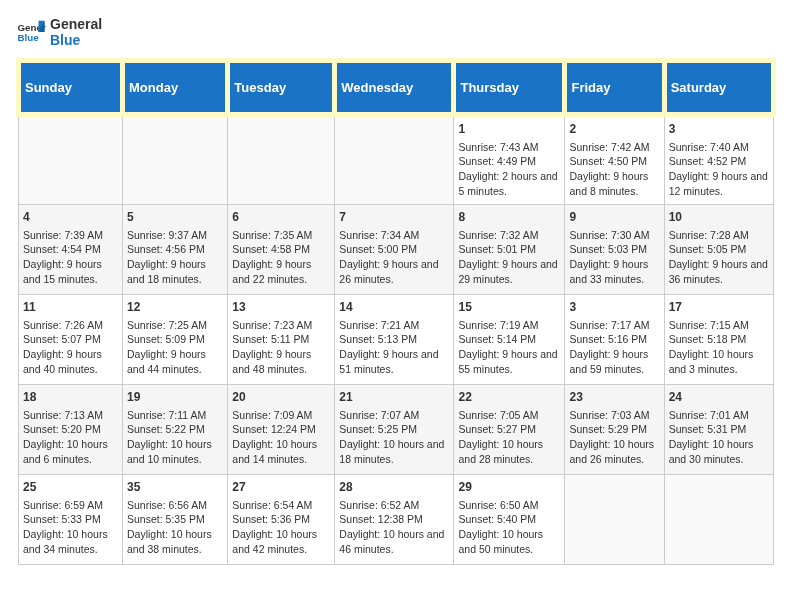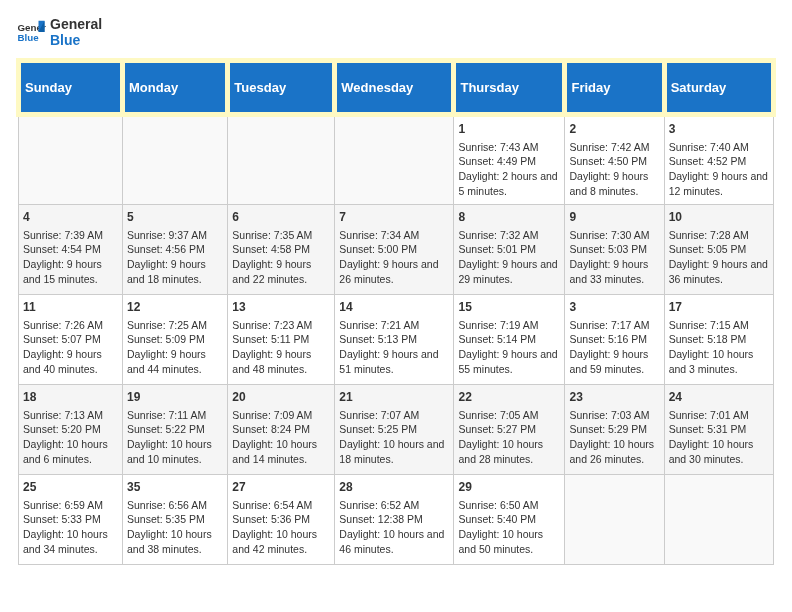--- a/index.html
+++ b/index.html
@@ -237,21 +237,21 @@
         </td>
         <td>
           <span class="day-number">19</span>
           <div>Sunrise: 7:11 AM</div>
           <div>Sunset: 5:22 PM</div>
           <div>Daylight: 10 hours and 10 minutes.</div>
         </td>
         <td>
           <span class="day-number">20</span>
           <div>Sunrise: 7:09 AM</div>
-          <div>Sunset: 8:24 PM</div>
+          <div>Sunset: 12:24 PM</div>
           <div>Daylight: 10 hours and 14 minutes.</div>
         </td>
         <td>
           <span class="day-number">21</span>
           <div>Sunrise: 7:07 AM</div>
           <div>Sunset: 5:25 PM</div>
           <div>Daylight: 10 hours and 18 minutes.</div>
         </td>
         <td>
           <span class="day-number">22</span>

